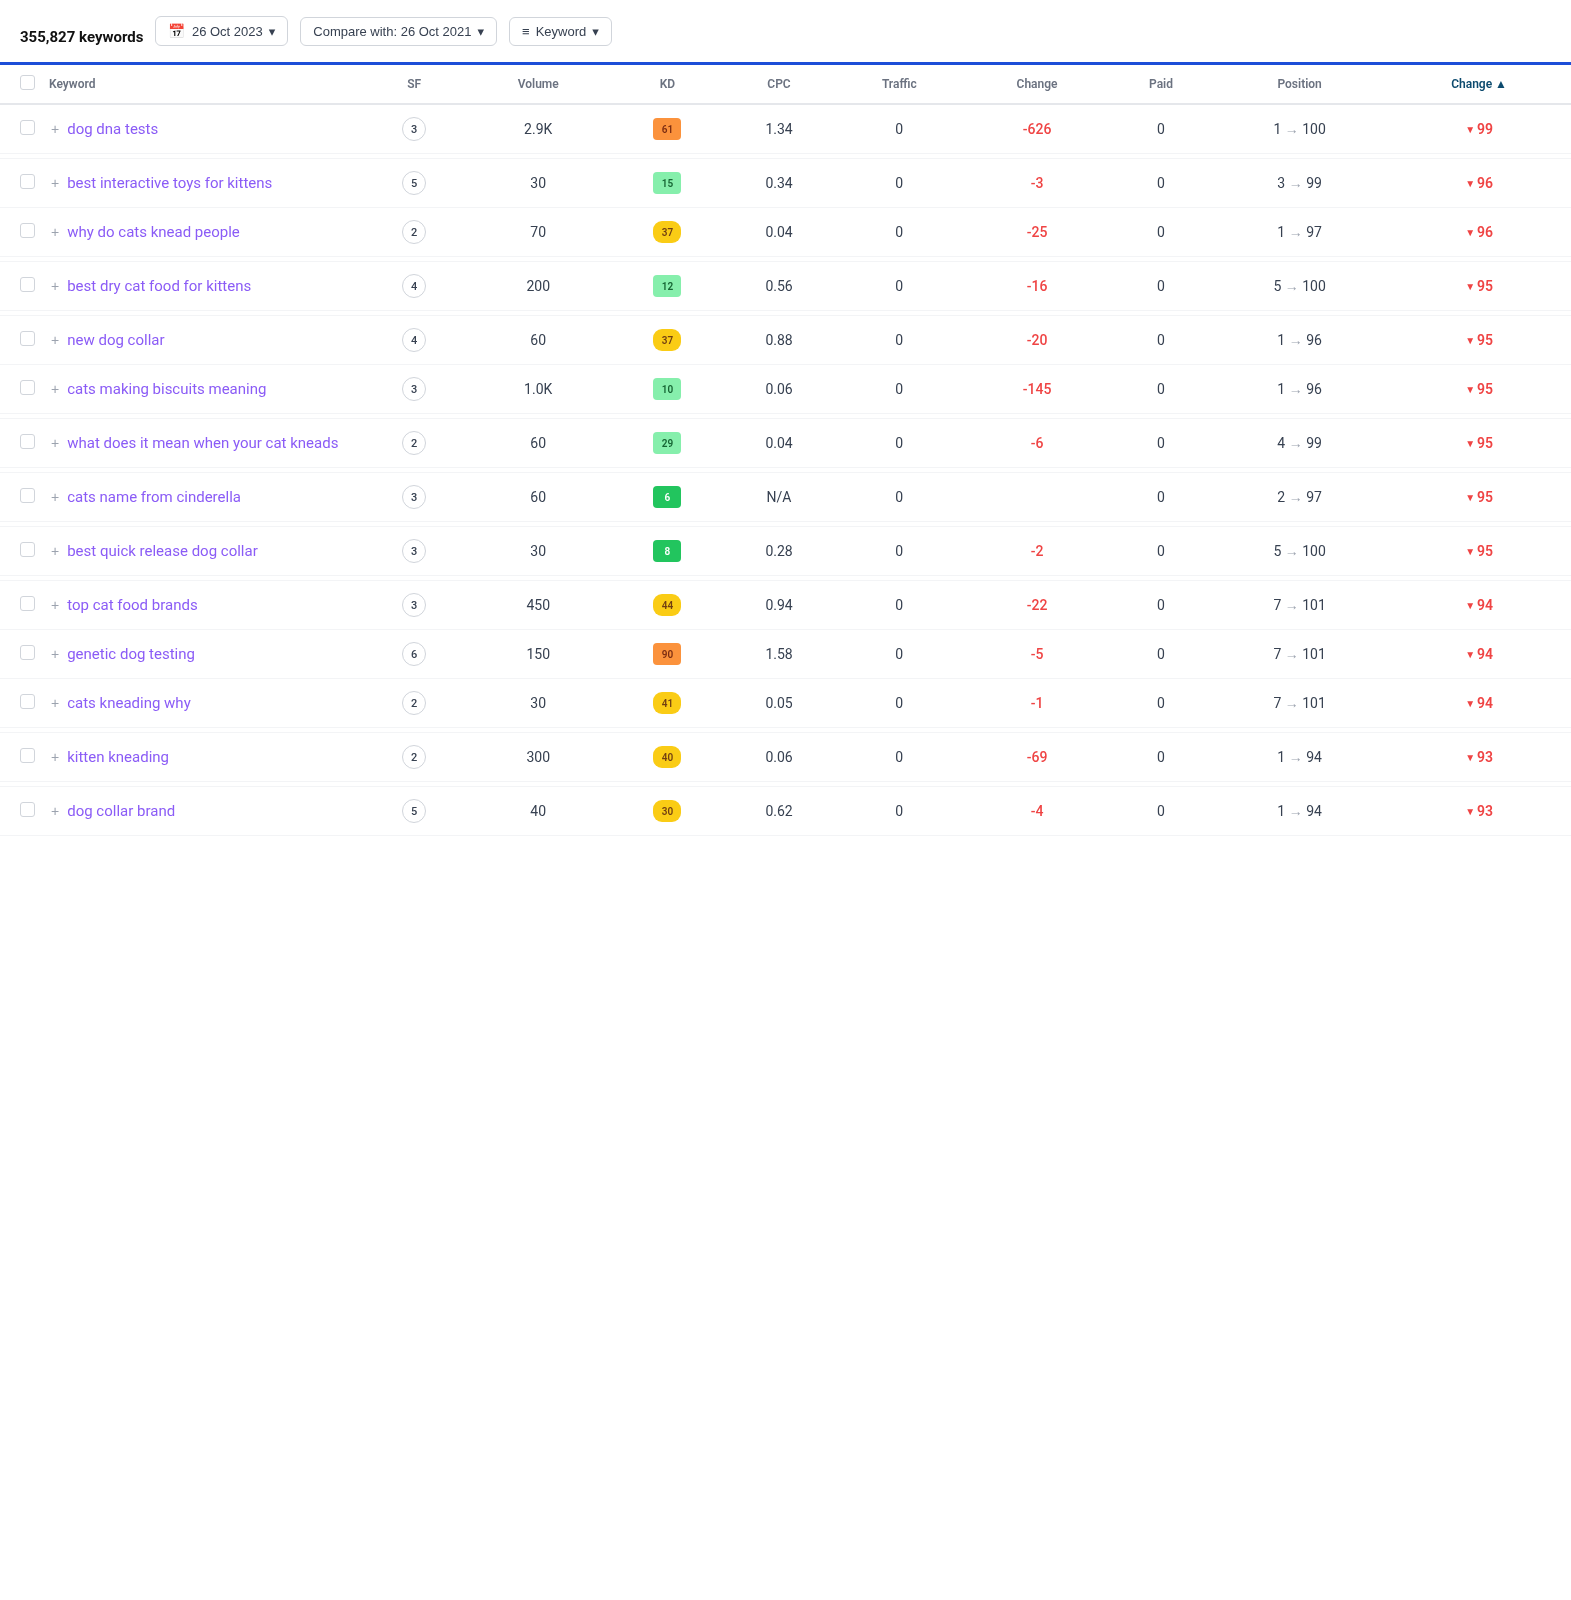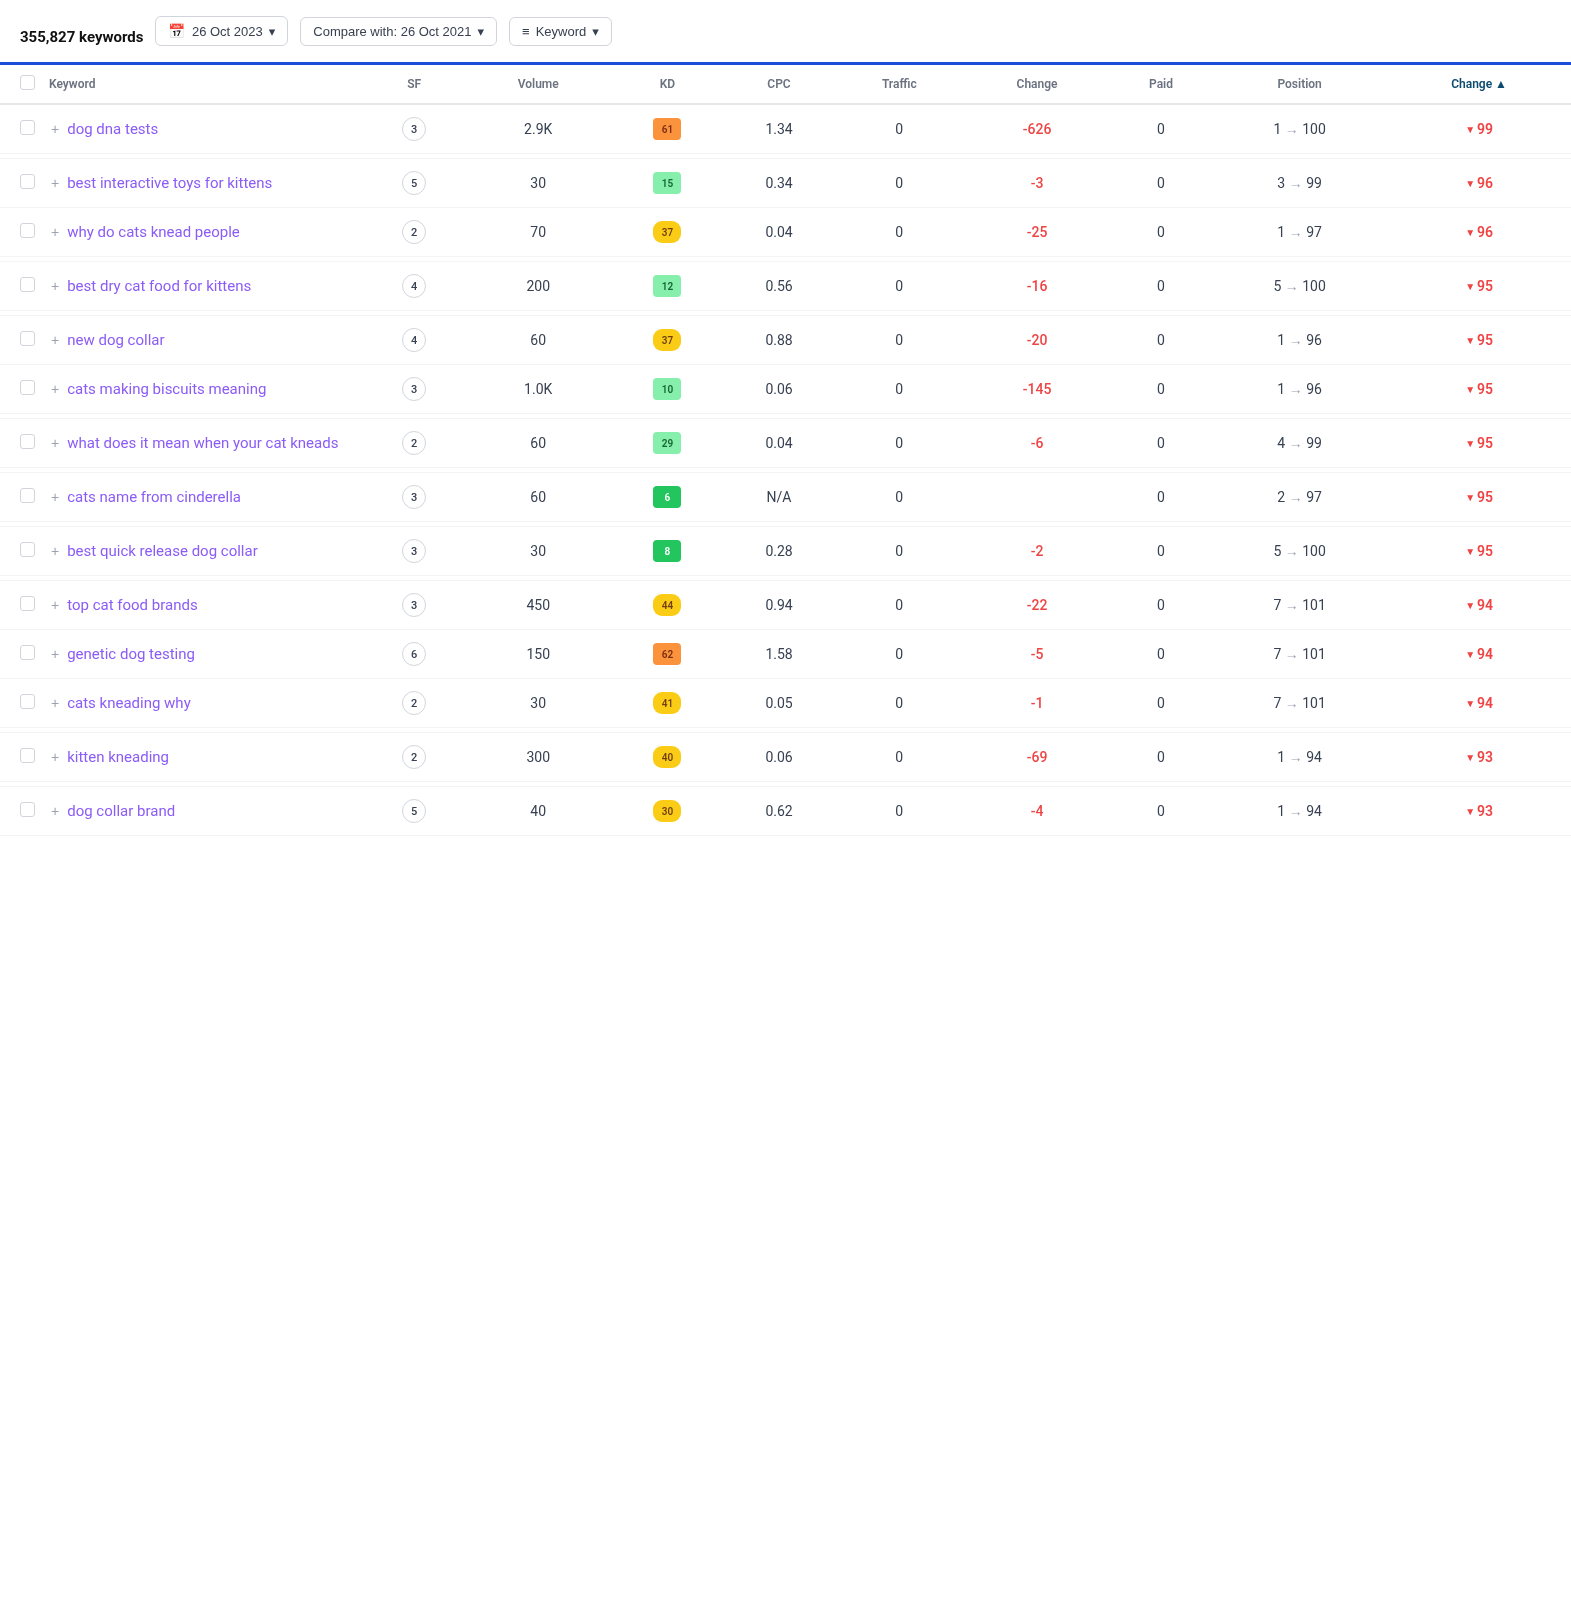--- a/index.html
+++ b/index.html
@@ -514,21 +514,21 @@
         <tr>
           <td class="check-td"><input type="checkbox" class="checkbox" style=""></td>
           <td class="keyword-td">
             <div class="keyword-cell">
     <button class="plus-btn">+</button>
     <a href="#" class="keyword-link">genetic dog testing</a>
   </div>
           </td>
           <td class="sf-td"><span class="sf-badge">6</span></td>
           <td class="vol-td num-cell">150</td>
-          <td class="kd-td"><span class="kd-badge kd-orange">62</span></td>
+          <td class="kd-td"><span class="kd-badge kd-orange">90</span></td>
           <td class="cpc-td num-cell">1.58</td>
           <td class="traffic-td num-cell">0</td>
           <td class="change-td num-cell"><span class="change-neg">-5</span></td>
           <td class="paid-td num-cell">0</td>
           <td class="pos-td position-cell"><span>7</span> <span class="arrow-right">→</span> <span>101</span></td>
           <td class="chg-td">
             <div class="change-down">
     <span style="font-size:10px;">▼</span>
     <span>94</span>
   </div>

